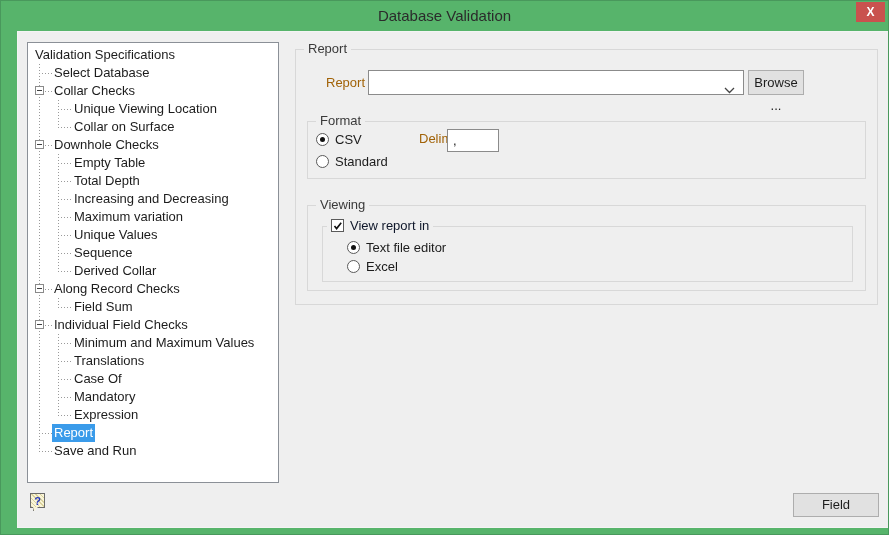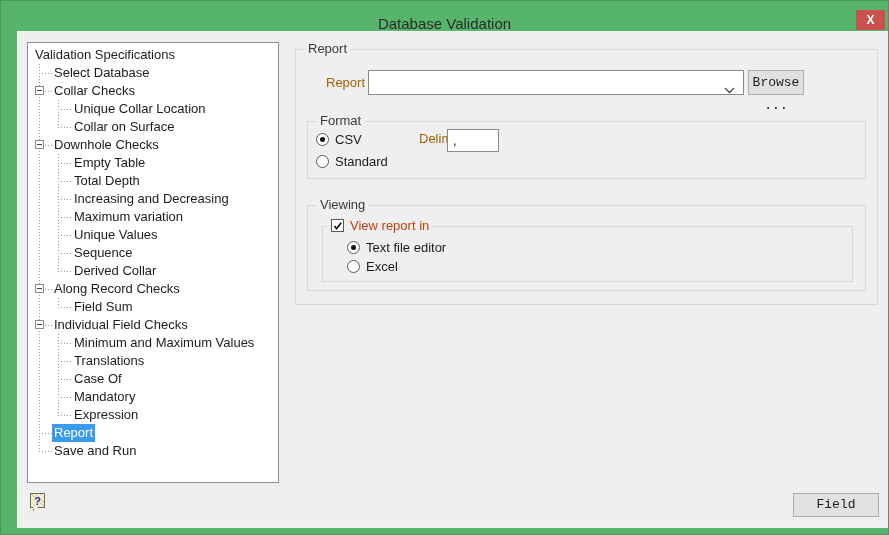--- a/index.html
+++ b/index.html
@@ -3,21 +3,21 @@
 <meta charset="utf-8">
 <style>
   html,body{margin:0;padding:0;}
   body{
     width:889px;height:535px;position:relative;overflow:hidden;
     font-family:"Liberation Sans","DejaVu Sans",sans-serif;
     background:#57b46b;
     box-sizing:border-box;border:1px solid #49985c;
   }
   
-  .titlebar{position:absolute;left:0;top:0;width:100%;height:30px;margin-top:8px;}
+  .titlebar{position:absolute;left:0;top:0;width:100%;height:30px;}
   .title{
     position:absolute;left:0;top:0;width:100%;height:30px;line-height:30px;
     text-align:center;font-size:15px;color:#2b2b2b;
   }
   .close-btn{
     position:absolute;left:855px;top:1px;width:29px;height:20px;
     background:#c9524e;color:#fff;text-align:center;line-height:20px;
     font-size:12px;font-weight:bold;cursor:default;
   }
   
@@ -62,21 +62,21 @@
     border:1px solid #d8d8d8;box-sizing:border-box;}
   
   .field-label{position:absolute;font-size:13px;color:#a16207;line-height:25px;margin-left:17px;}
   .combo{
     position:absolute;left:72px;top:20px;width:376px;height:25px;box-sizing:border-box;
     background:#fff;border:1px solid #8b8b8b;
   }
   .combo .chev{position:absolute;right:8px;top:9px;}
   .btn{
     position:absolute;background:#e1e1e1;border:1px solid #adadad;box-sizing:border-box;
-    font-size:13px;color:#1c1c1c;text-align:center;font-family:Liberation Mono, monospace;
+    font-size:13px;color:#1c1c1c;text-align:center;
   }
   .browse-btn{left:452px;top:20px;width:56px;height:25px;line-height:23px;}
   .close-dialog-btn{left:776px;top:462px;width:86px;height:24px;line-height:22px;}
   .radio-row{position:absolute;height:20px;line-height:20px;font-size:13px;color:#1c1c1c;}
   .radio{
     display:inline-block;vertical-align:middle;width:13px;height:13px;box-sizing:border-box;
     border:1px solid #5a5a5a;border-radius:50%;background:#fff;position:relative;margin-right:6px;margin-top:-2px;
   }
   .radio .dot{display:none;position:absolute;left:3px;top:3px;width:5px;height:5px;border-radius:50%;background:#111;}
   .radio.on .dot{display:block;}
@@ -86,21 +86,21 @@
   }
   .checkbox svg{display:none;position:absolute;left:1px;top:2px;}
   .checkbox.on svg{display:block;}
   .text-input{
     position:absolute;background:#fff;border:1px solid #8b8b8b;box-sizing:border-box;
     font-size:13px;color:#1c1c1c;padding:0 5px;line-height:21px;
   }
   .delim-input{left:139px;top:7px;width:52px;height:23px;}
   .legend-check{
     position:absolute;top:-9px;left:4px;background:#efefef;padding:0 4px;
-    font-size:13px;color:#c2410c;line-height:16px;white-space:nowrap;
+    font-size:13px;color:#0f172a;line-height:16px;white-space:nowrap;
   }
   
   .help-icon{
     position:absolute;left:13px;top:462px;width:15px;height:15px;box-sizing:border-box;
     border:1px solid #6b6b6b;
     background:#faf5d7;
     background-image:repeating-linear-gradient(45deg,rgba(190,180,110,.55) 0 1px,transparent 1px 3px);
     text-align:center;line-height:14px;font-size:11px;font-weight:bold;color:#2233bb;
   }
   .help-tail{
@@ -118,21 +118,21 @@
 </div>
 
 <div class="client">
 
   <div class="tree-panel">
       <div class="trow lvl0"><span class="tlabel">Validation Specifications</span></div>
       <div class="trow lvl1"><span class="guide g1"></span><span class="stub s1"></span><span class="tlabel">Select Database</span></div>
       <div class="trow lvl1"><span class="guide g1"></span><span class="expander">
           <span class="minus"></span>
         </span><span class="stub s-exp"></span><span class="tlabel">Collar Checks</span></div>
-      <div class="trow lvl2"><span class="guide g1"></span><span class="guide g2"></span><span class="stub s2"></span><span class="tlabel">Unique Collar Location</span></div>
+      <div class="trow lvl2"><span class="guide g1"></span><span class="guide g2"></span><span class="stub s2"></span><span class="tlabel">Unique Viewing Location</span></div>
       <div class="trow lvl2"><span class="guide g1"></span><span class="guide g2 half"></span><span class="stub s2"></span><span class="tlabel">Collar on Surface</span></div>
       <div class="trow lvl1"><span class="guide g1"></span><span class="expander">
           <span class="minus"></span>
         </span><span class="stub s-exp"></span><span class="tlabel">Downhole Checks</span></div>
       <div class="trow lvl2"><span class="guide g1"></span><span class="guide g2"></span><span class="stub s2"></span><span class="tlabel">Empty Table</span></div>
       <div class="trow lvl2"><span class="guide g1"></span><span class="guide g2"></span><span class="stub s2"></span><span class="tlabel">Total Depth</span></div>
       <div class="trow lvl2"><span class="guide g1"></span><span class="guide g2"></span><span class="stub s2"></span><span class="tlabel">Increasing and Decreasing</span></div>
       <div class="trow lvl2"><span class="guide g1"></span><span class="guide g2"></span><span class="stub s2"></span><span class="tlabel">Maximum variation</span></div>
       <div class="trow lvl2"><span class="guide g1"></span><span class="guide g2"></span><span class="stub s2"></span><span class="tlabel">Unique Values</span></div>
       <div class="trow lvl2"><span class="guide g1"></span><span class="guide g2"></span><span class="stub s2"></span><span class="tlabel">Sequence</span></div>

